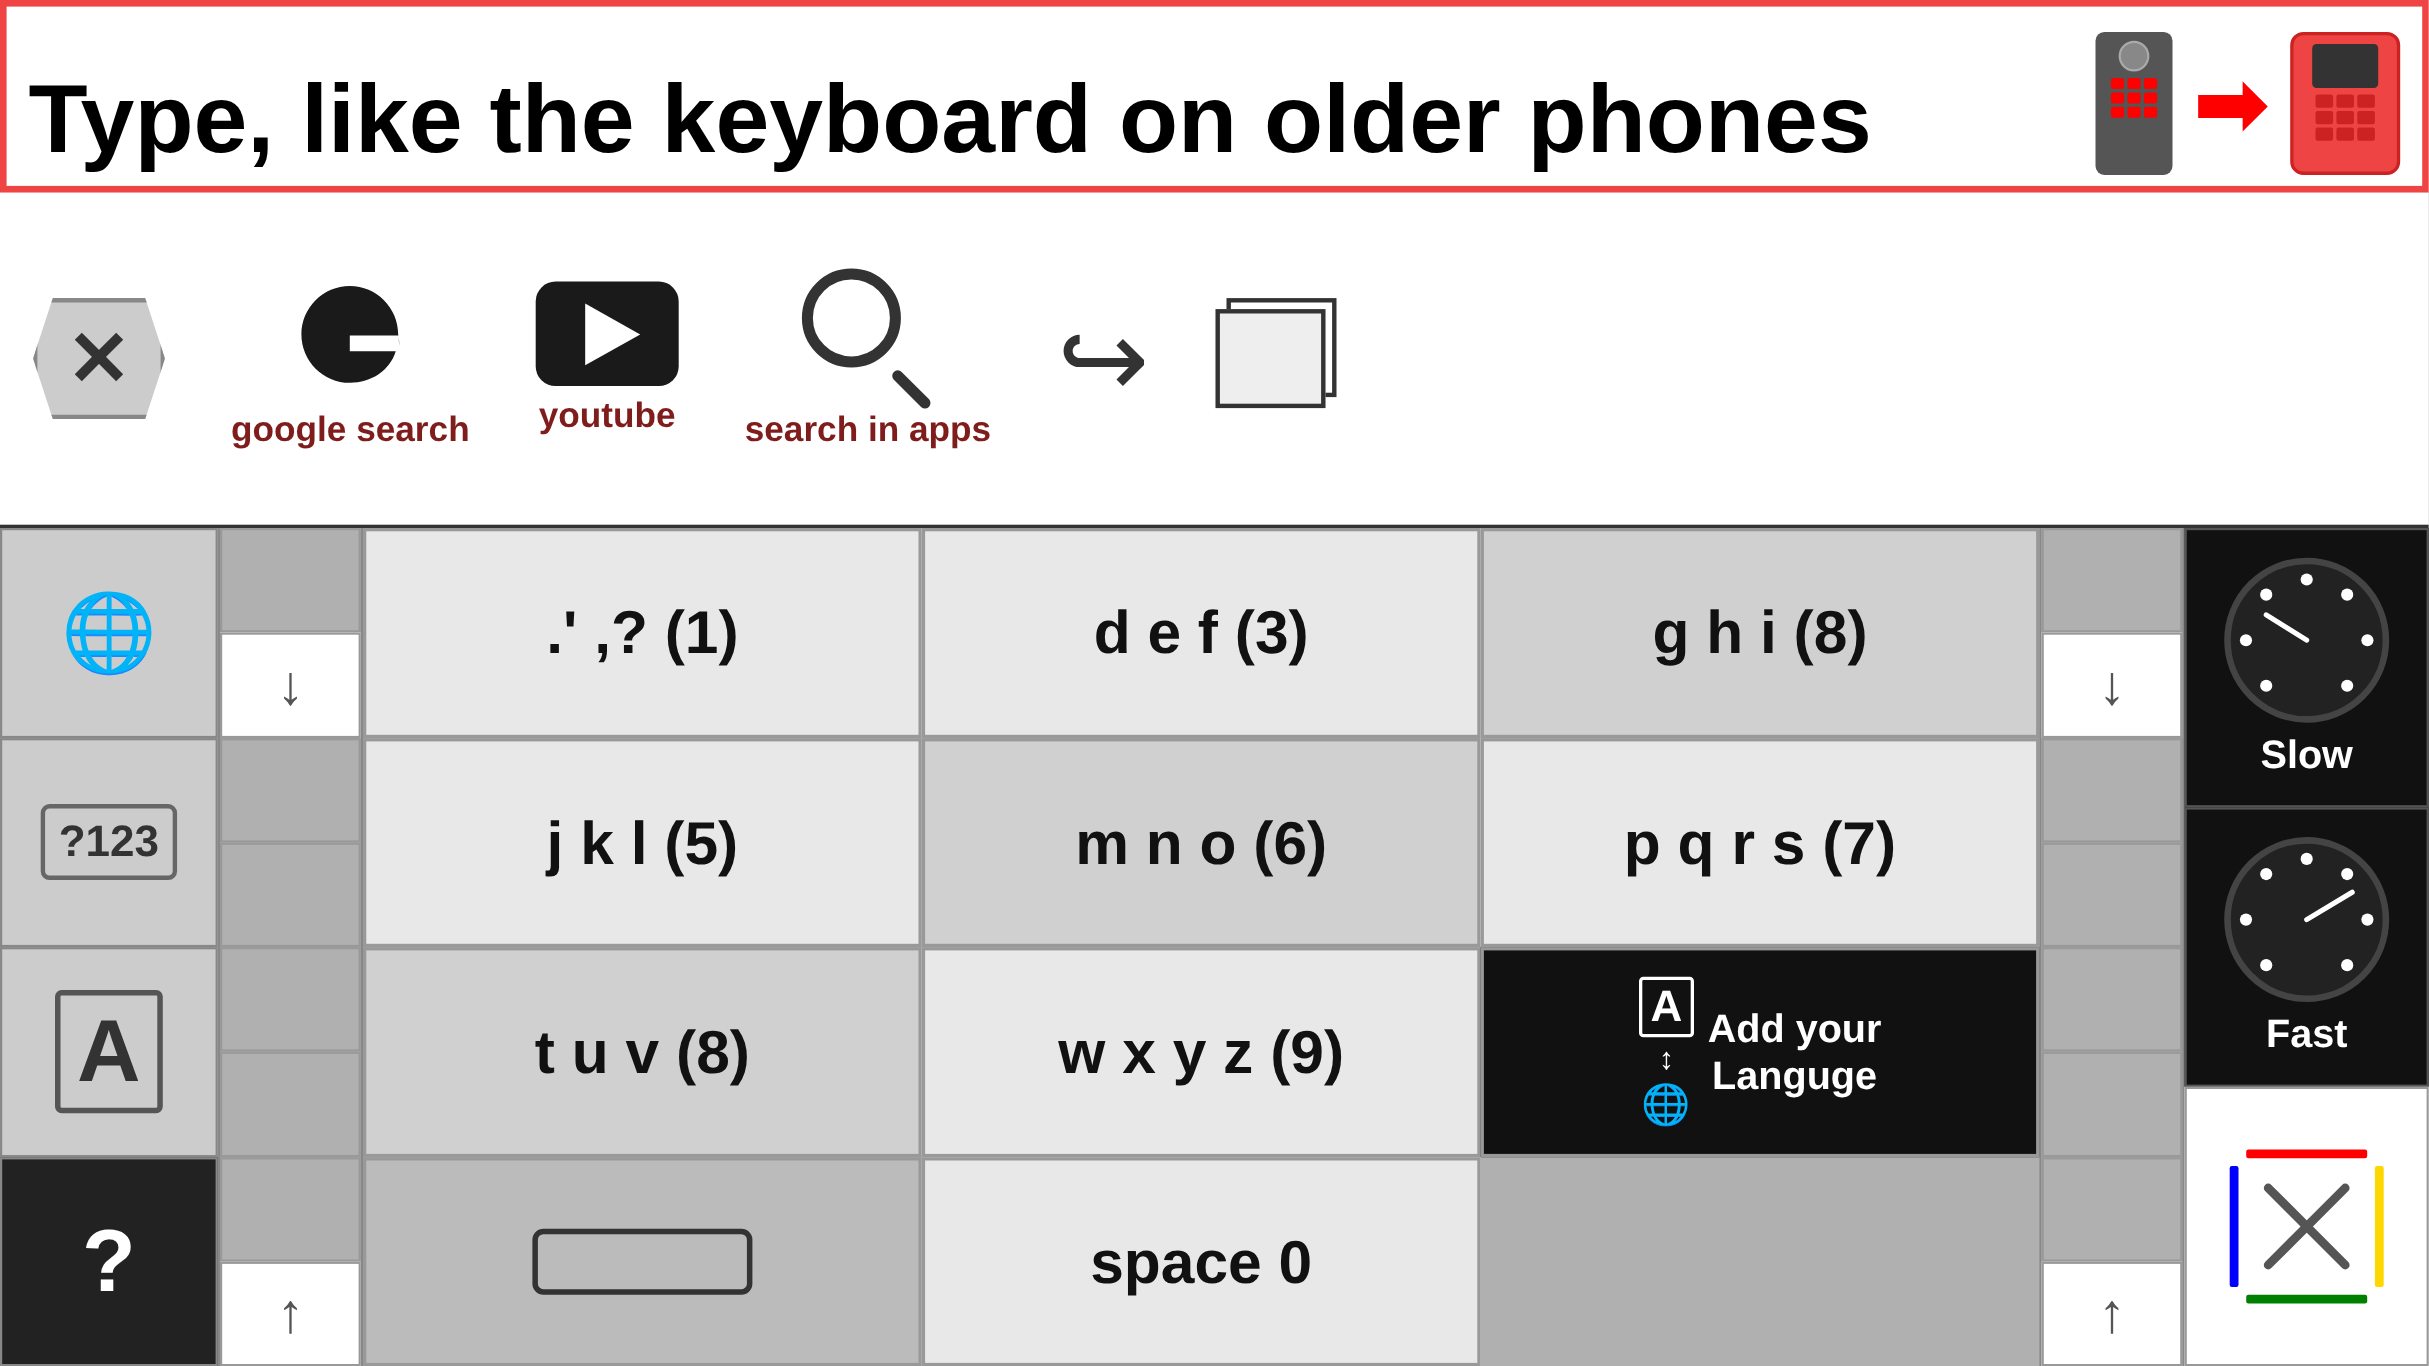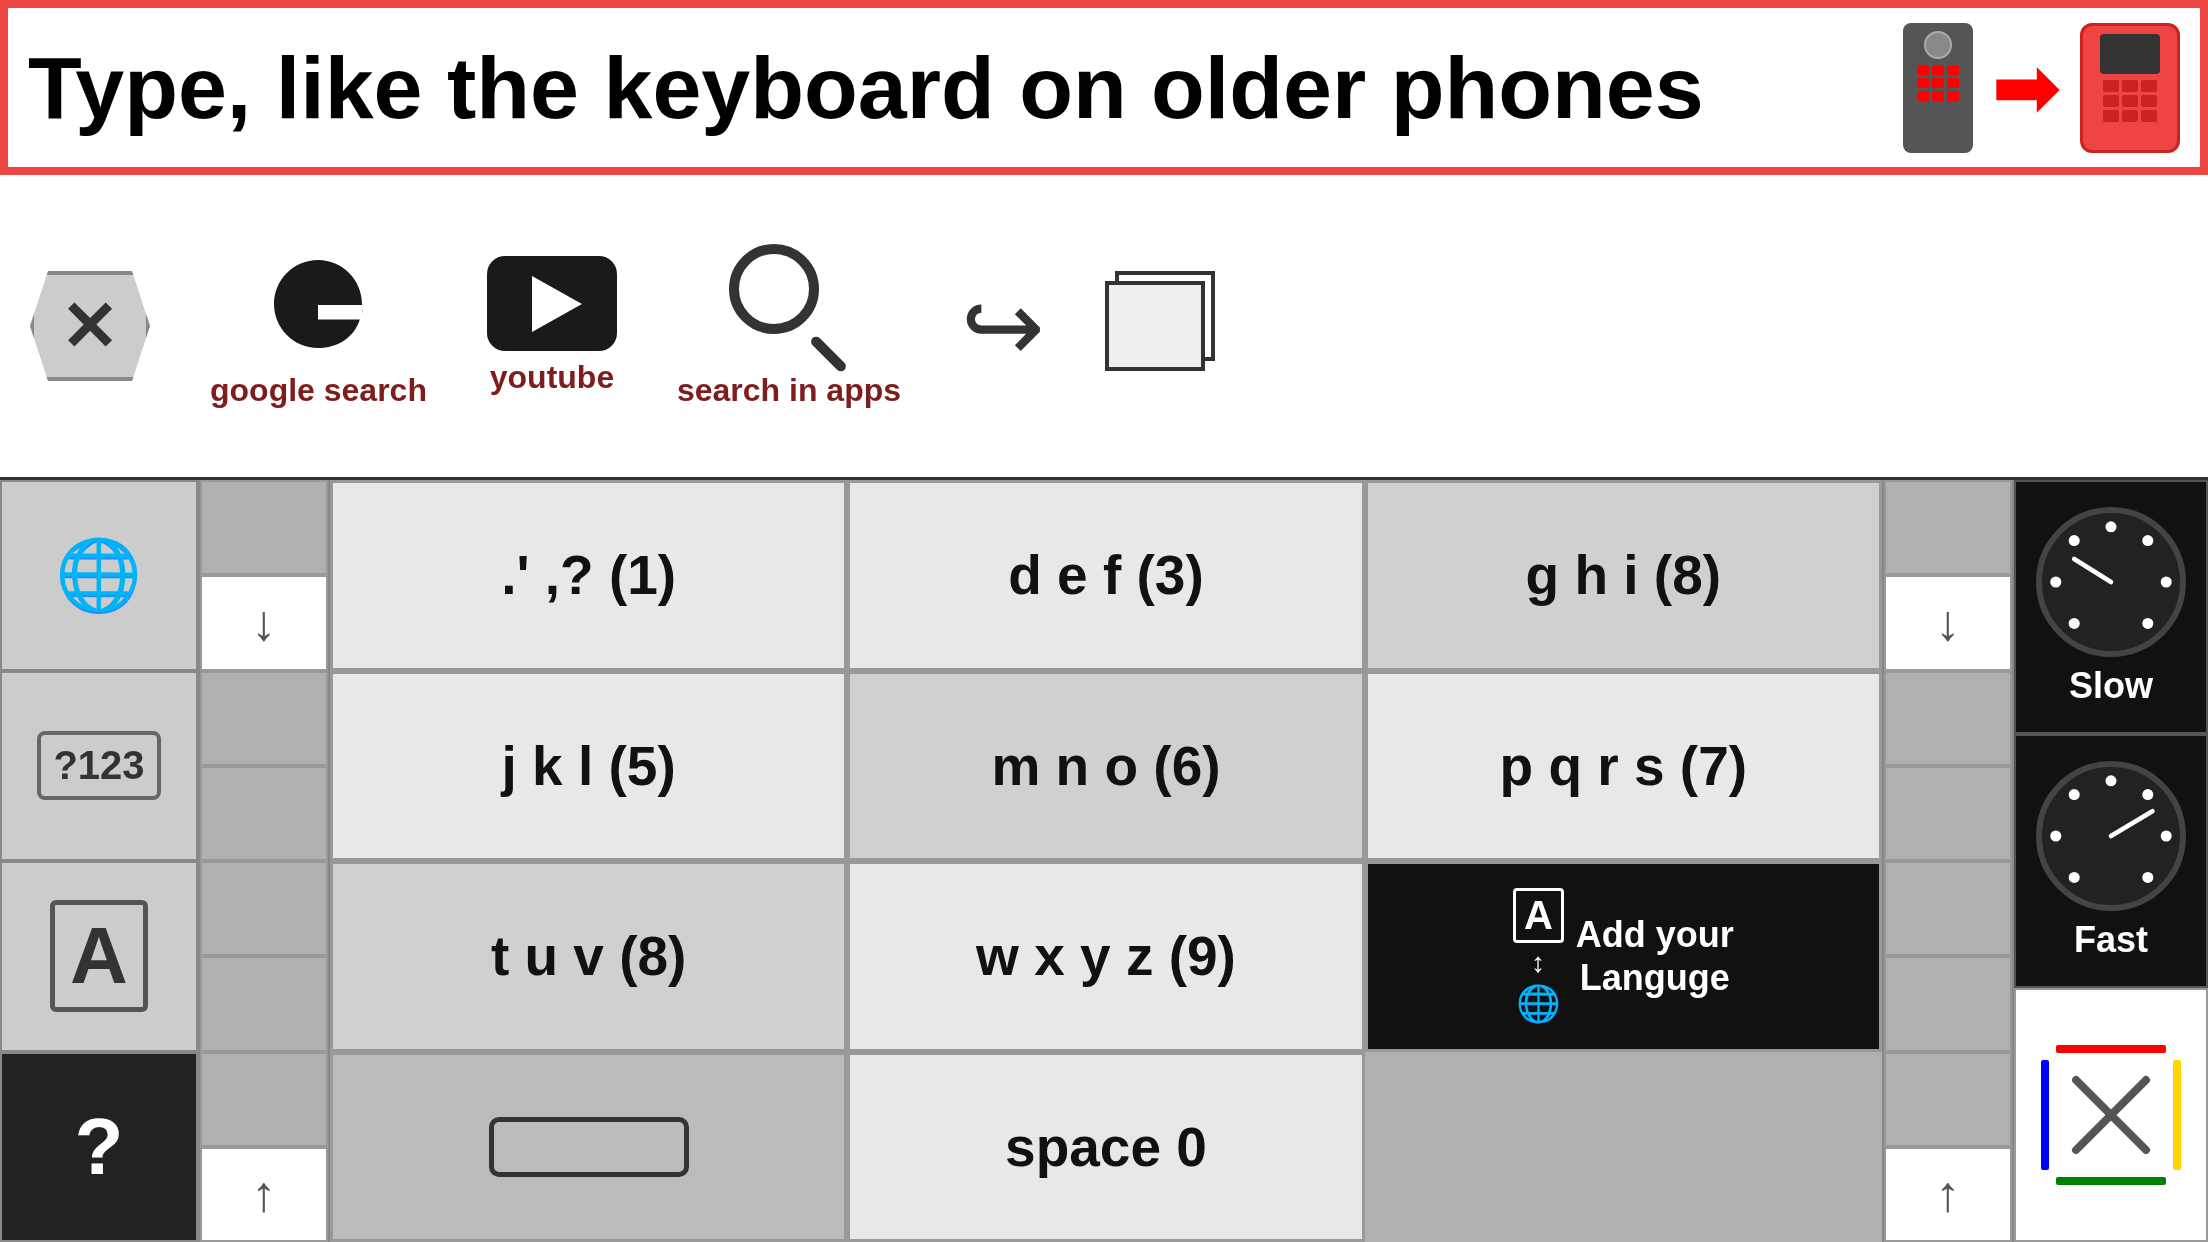--- a/index.html
+++ b/index.html
@@ -9,23 +9,23 @@
       background: #d0d0d0;
       font-family: Arial, sans-serif;
       overflow: hidden;
     }
 
     
     .header-banner {
       width: 100%;
       height: 175px;
       background: white;
-      border: 8px solid #ef4444;
-      display: flex;
-      align-items: center;
+      border: 6px solid #ef4444;
+      display: flex;
+      align-items: flex-end;
       padding: 10px 20px;
       position: relative;
     }
     .header-title {
       font-size: 88px;
       font-weight: bold;
       color: black;
       flex: 1;
     }
     .header-icons {
@@ -370,21 +370,21 @@
     
     .right-arrow-col {
       width: 130px;
       display: flex;
       flex-direction: column;
       border-left: 2px solid #888;
     }
 
     
     .far-right-col {
-      width: 196px;
+      width: 224px;
       display: flex;
       flex-direction: column;
       border-left: 2px solid #888;
     }
     .speed-dial {
       flex: 1;
       background: #111;
       border: 2px solid #555;
       display: flex;
       flex-direction: column;

